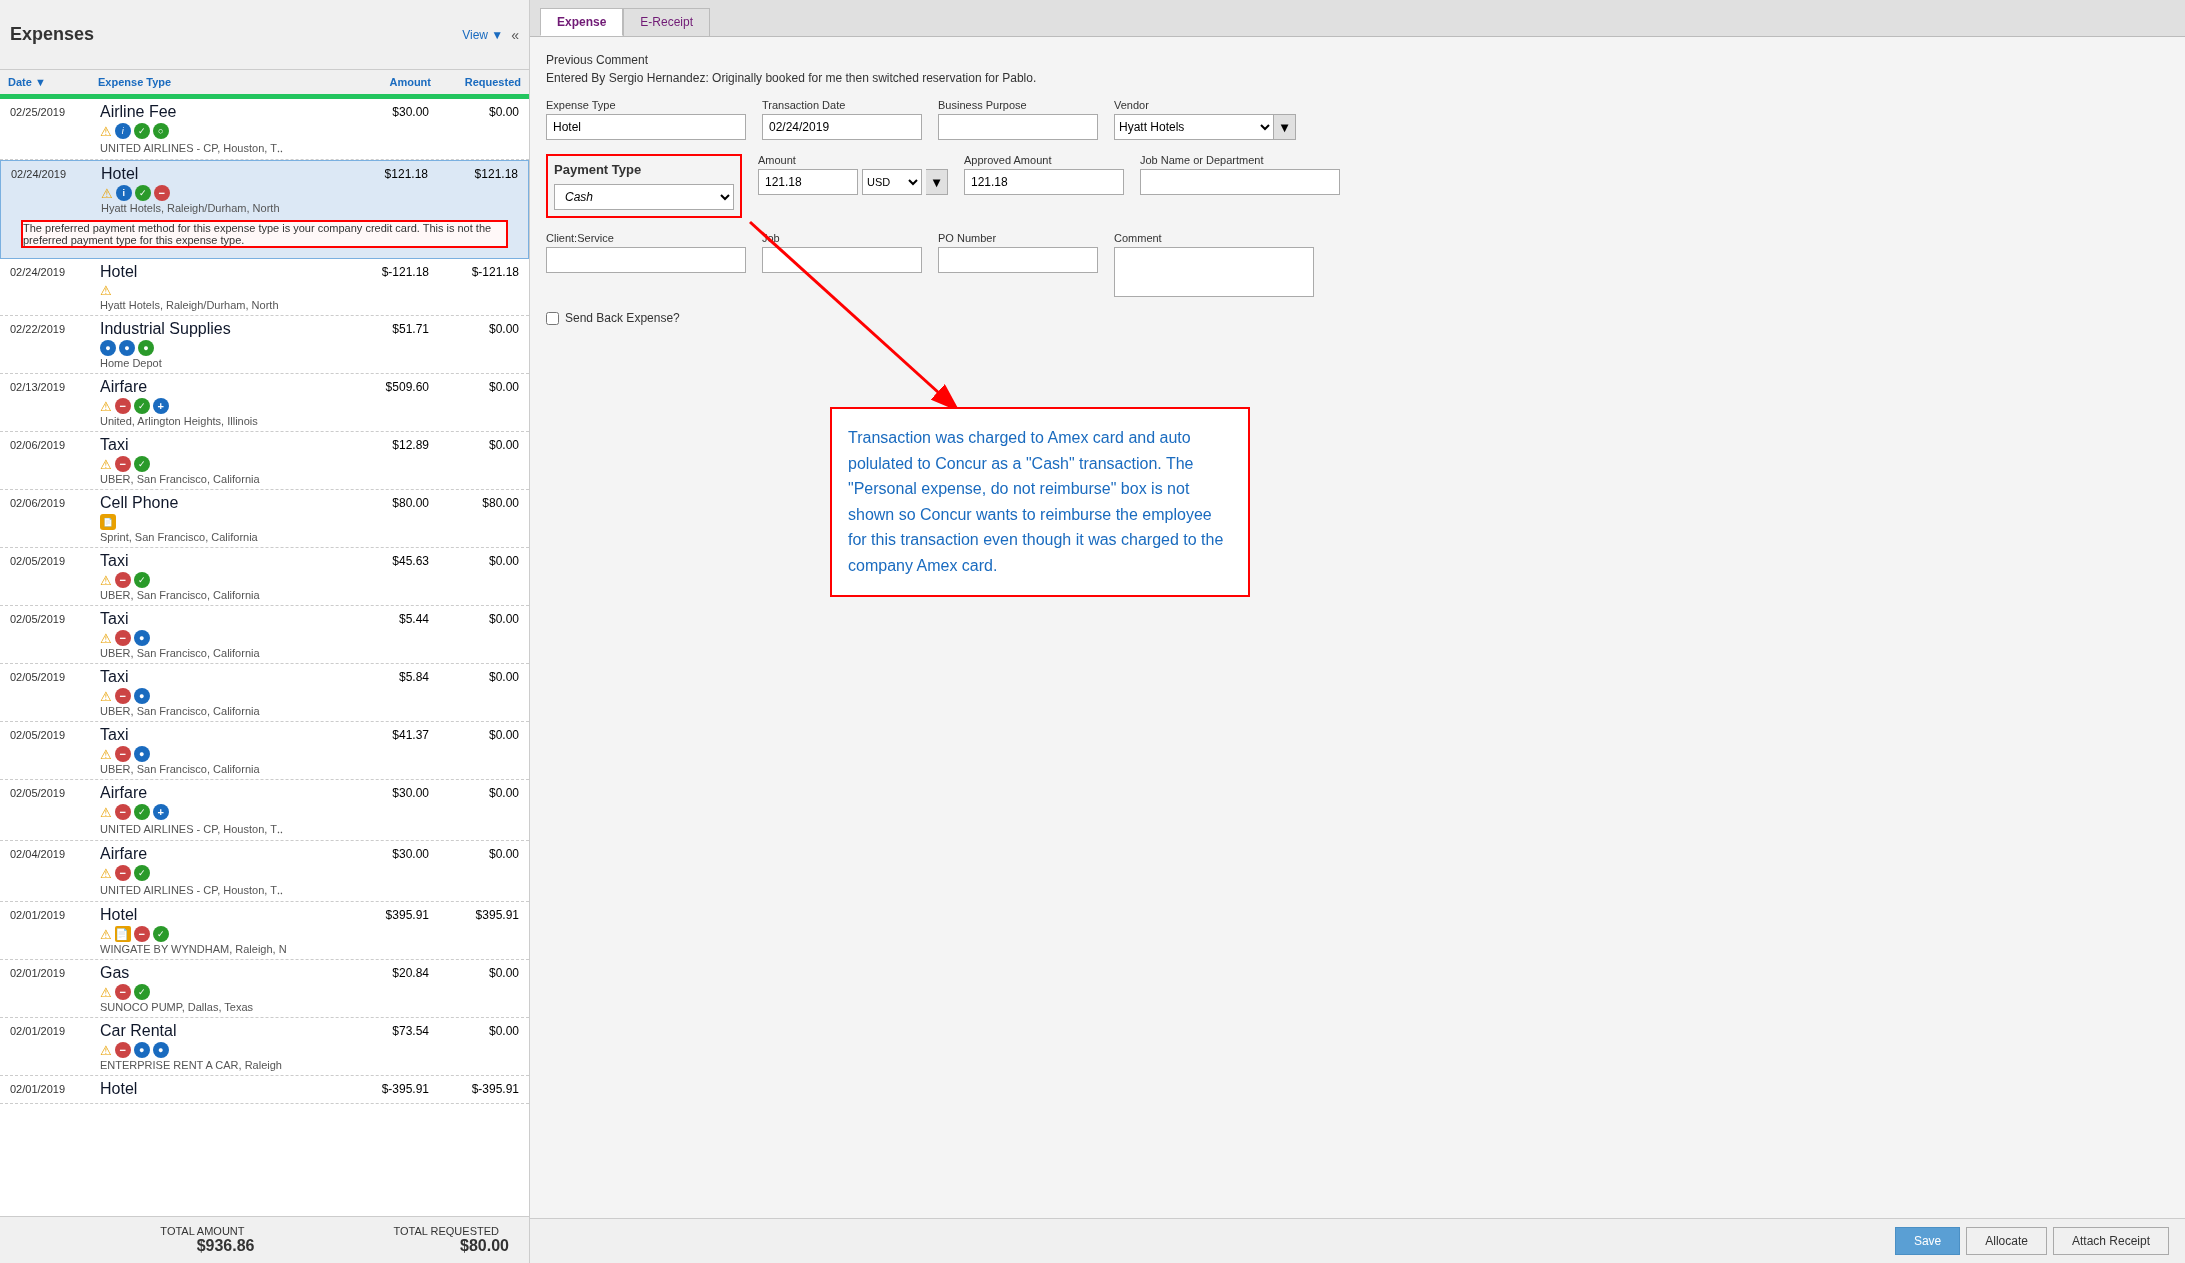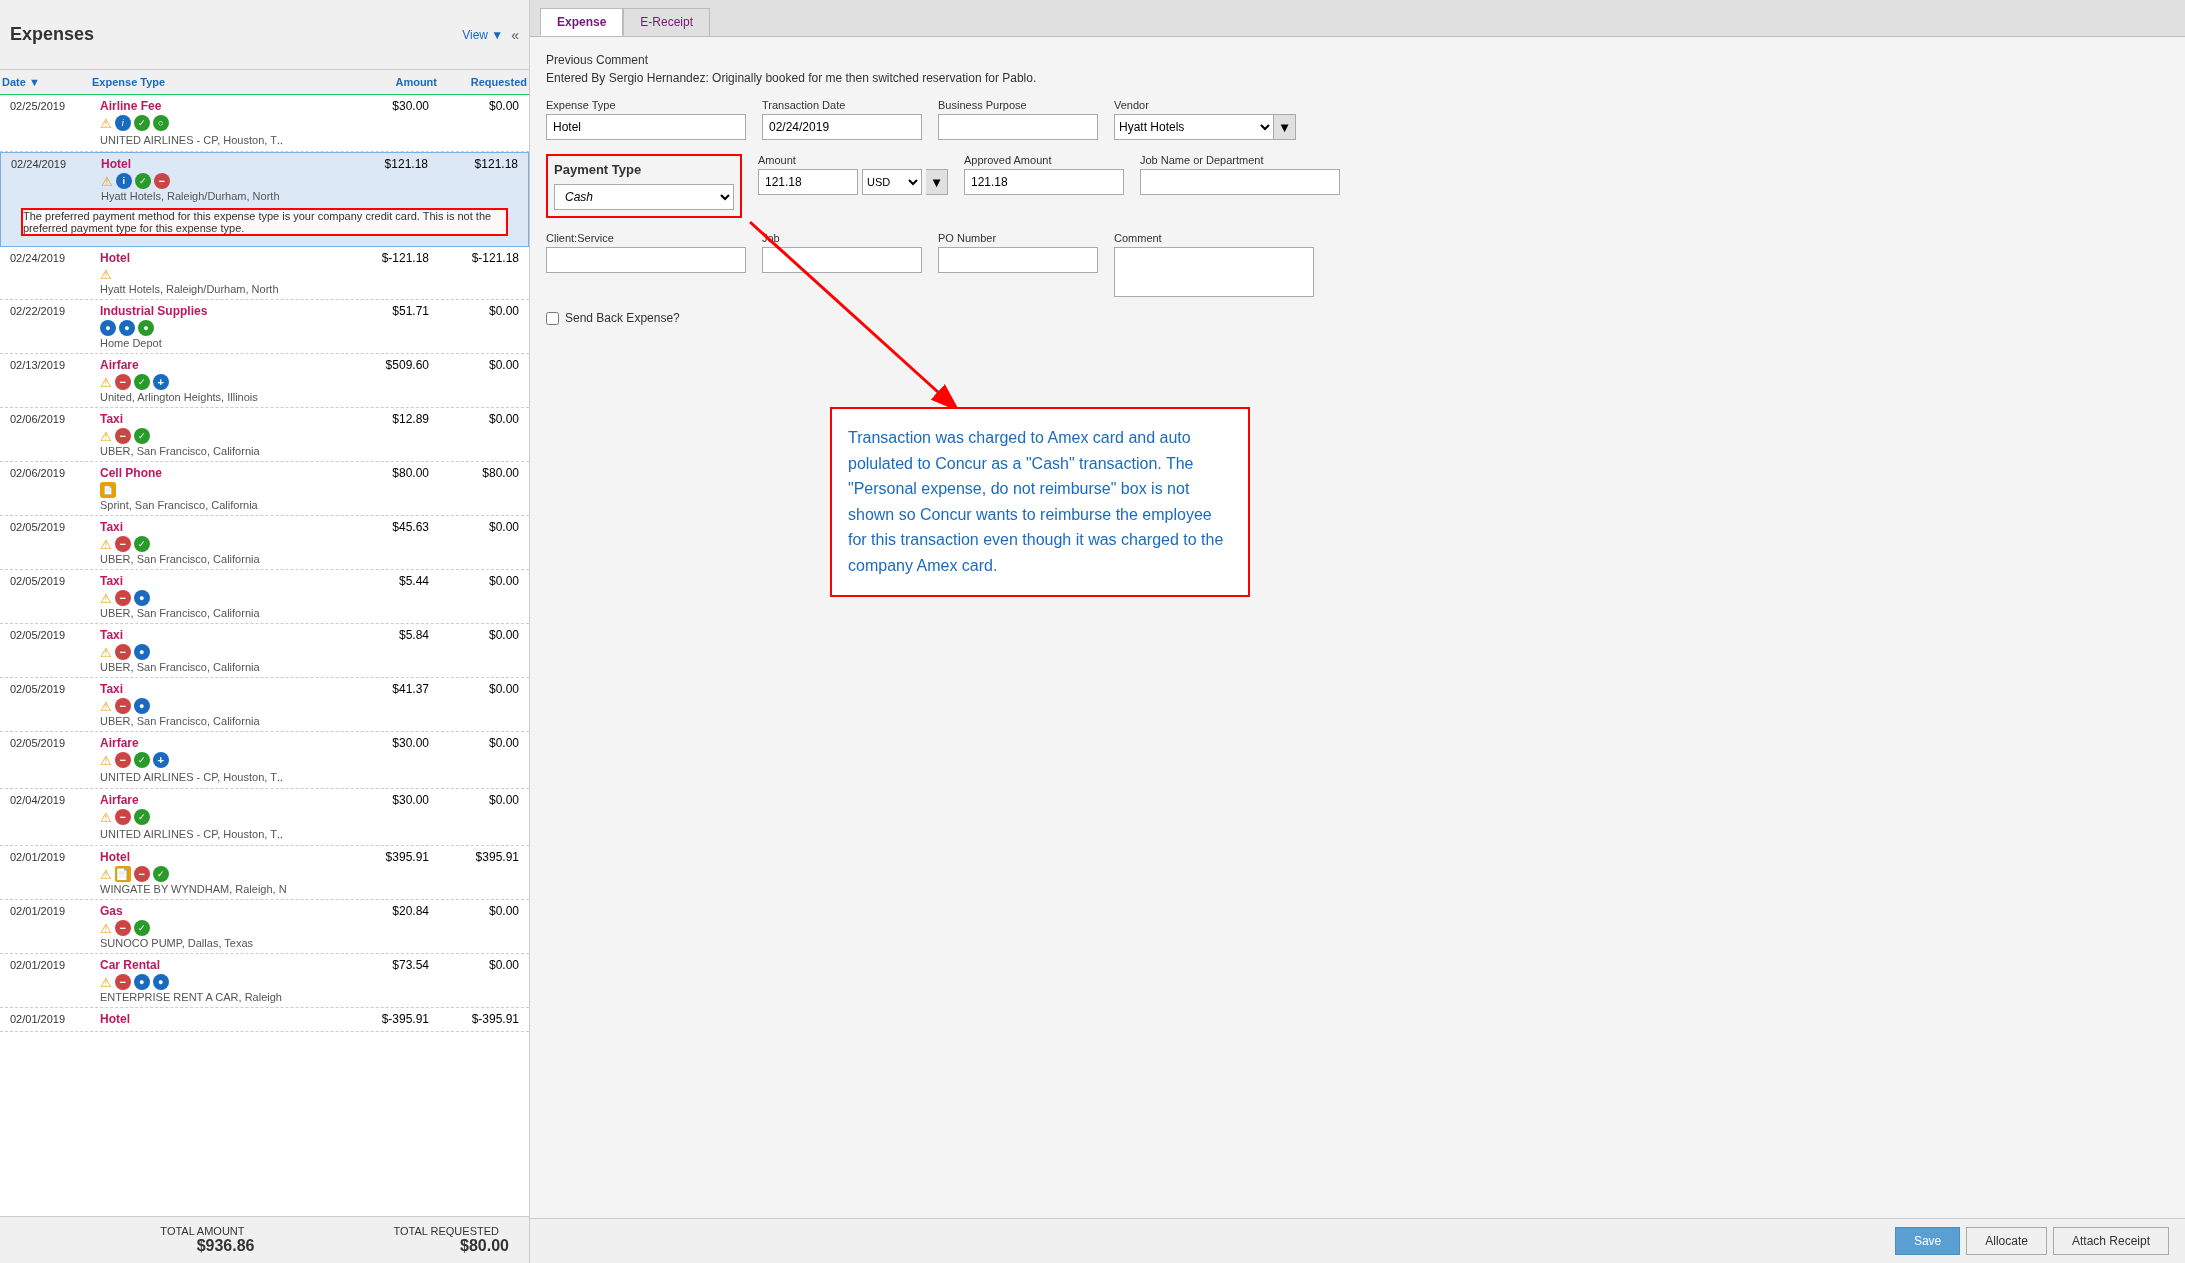--- a/index.html
+++ b/index.html
@@ -8,33 +8,33 @@
     .app-container { display: flex; width: 2185px; height: 1263px; background: #e8e8e8; }
 
     
     .left-panel { width: 530px; display: flex; flex-direction: column; background: #f0f0f0; border-right: 1px solid #ccc; }
     .left-header { display: flex; justify-content: space-between; align-items: center; padding: 24px 10px; background: #f0f0f0; border-bottom: 1px solid #ccc; }
     .left-header-title { font-size: 18px; font-weight: bold; color: #333; }
     .left-header-actions { display: flex; align-items: center; gap: 8px; }
     .view-link { color: #1a6bbf; font-size: 12px; cursor: pointer; }
     .collapse-btn { background: none; border: none; font-size: 14px; cursor: pointer; color: #555; }
 
-    .table-header { display: grid; grid-template-columns: 90px 1fr 80px 90px; padding: 6px 2px; background: #f0f0f0; border-bottom: 1px solid #22c55e; }
+    .table-header { display: grid; grid-template-columns: 90px 1fr 80px 90px; padding: 6px 8px; background: #f0f0f0; border-bottom: 5px solid #22c55e; }
     .table-header span { font-size: 11px; font-weight: bold; color: #1a6bbf; }
     .table-header .col-amount { text-align: right; }
     .table-header .col-requested { text-align: right; }
     .date-sort { color: #1a6bbf; cursor: pointer; }
 
     .expense-list { flex: 1; overflow-y: auto; background: #fff; }
 
     .expense-row { border-bottom: 1px dashed #ccc; padding: 4px 10px; cursor: pointer; }
     .expense-row.selected { background: #dce8f5; border: 1px solid #7ab0e0; }
     .expense-row-top { display: grid; grid-template-columns: 90px 1fr 80px 90px; align-items: center; }
     .expense-row-top .date { font-size: 11px; color: #333; }
-    .expense-row-top .type { font-size: 12px; font-weight: bold; color: #be185d; }
+    .expense-row-top .type { font-size: 16px; font-weight: normal; color: #0f172a; }
     .expense-row-top .amount { text-align: right; font-size: 12px; }
     .expense-row-top .requested { text-align: right; font-size: 12px; }
     .expense-desc { font-size: 11px; color: #555; margin-top: 1px; padding-left: 90px; }
 
     .icon-circle { width: 16px; height: 16px; border-radius: 50%; display: inline-flex; align-items: center; justify-content: center; font-size: 9px; font-weight: bold; }
     .icon-blue { background: #1a6bbf; color: white; }
 
     .warning-triangle { color: #e8a000; font-size: 13px; }
     .icon-i { background: #1a6bbf; color: white; border-radius: 50%; width: 16px; height: 16px; display: inline-flex; align-items: center; justify-content: center; font-size: 9px; font-style: italic; }
     .icon-doc { background: #e8a000; color: white; border-radius: 3px; width: 16px; height: 16px; display: inline-flex; align-items: center; justify-content: center; font-size: 8px; }

